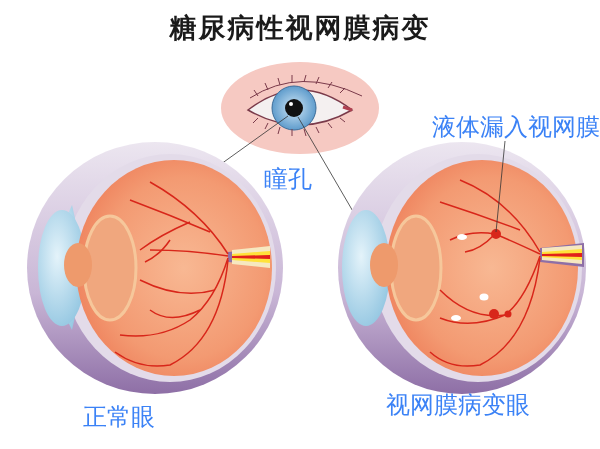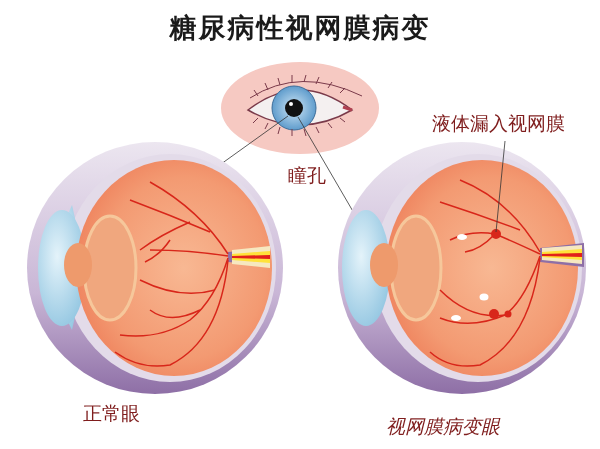--- a/index.html
+++ b/index.html
@@ -1,20 +1,20 @@
 <!DOCTYPE html>
 <html><head>
 <meta charset="utf-8">
 <style>
   html,body{margin:0;padding:0;background:#fff;}
   #stage{position:relative;width:600px;height:449px;overflow:hidden;background:#fff;
     font-family:"DejaVu Serif","Liberation Serif",serif;color:#222;}
   .title{position:absolute;left:0;top:10px;width:600px;text-align:center;font-size:27px;
     font-family:Liberation Serif, serif;font-weight:bold;letter-spacing:2px;color:#1a1a1a;}
-  .lbl{position:absolute;font-size:19px;color:#7f1d1d;font-family:"DejaVu Sans","Liberation Sans",sans-serif;}
+  .lbl{position:absolute;font-size:24px;color:#3b82f6;font-family:"DejaVu Sans","Liberation Sans",sans-serif;}
   svg{position:absolute;left:0;top:0;}
 </style>
 </head>
 <body>
 
 <div id="stage">
   <div class="title">糖尿病性视网膜病变</div>
 
   <svg width="600" height="449" viewBox="0 0 600 449">
     <defs>
@@ -104,17 +104,17 @@
       <circle cx="494" cy="314" r="5" fill="#d8261a"></circle>
       <circle cx="508" cy="314" r="3.5" fill="#d8261a"></circle>
       <ellipse cx="462" cy="237" rx="5" ry="3" fill="#fff"></ellipse>
       <ellipse cx="484" cy="297" rx="4.5" ry="3.5" fill="#fff"></ellipse>
       <ellipse cx="456" cy="318" rx="5" ry="3" fill="#fff"></ellipse>
     </g>
 
     <line x1="505" y1="141" x2="496" y2="232" stroke="#333" stroke-width="0.8"></line>
   </svg>
 
-  <div class="lbl" style="left:288px;top:163px;">瞳孔</div>
+  <div class="lbl" style="left:264px;top:163px;">瞳孔</div>
   <div class="lbl" style="left:432px;top:111px;">液体漏入视网膜</div>
   <div class="lbl" style="left:83px;top:401px;">正常眼</div>
-  <div class="lbl" style="left:386px;top:414px;font-style:italic;">视网膜病变眼</div>
+  <div class="lbl" style="left:386px;top:389px;">视网膜病变眼</div>
 </div>
 
 </body></html>

